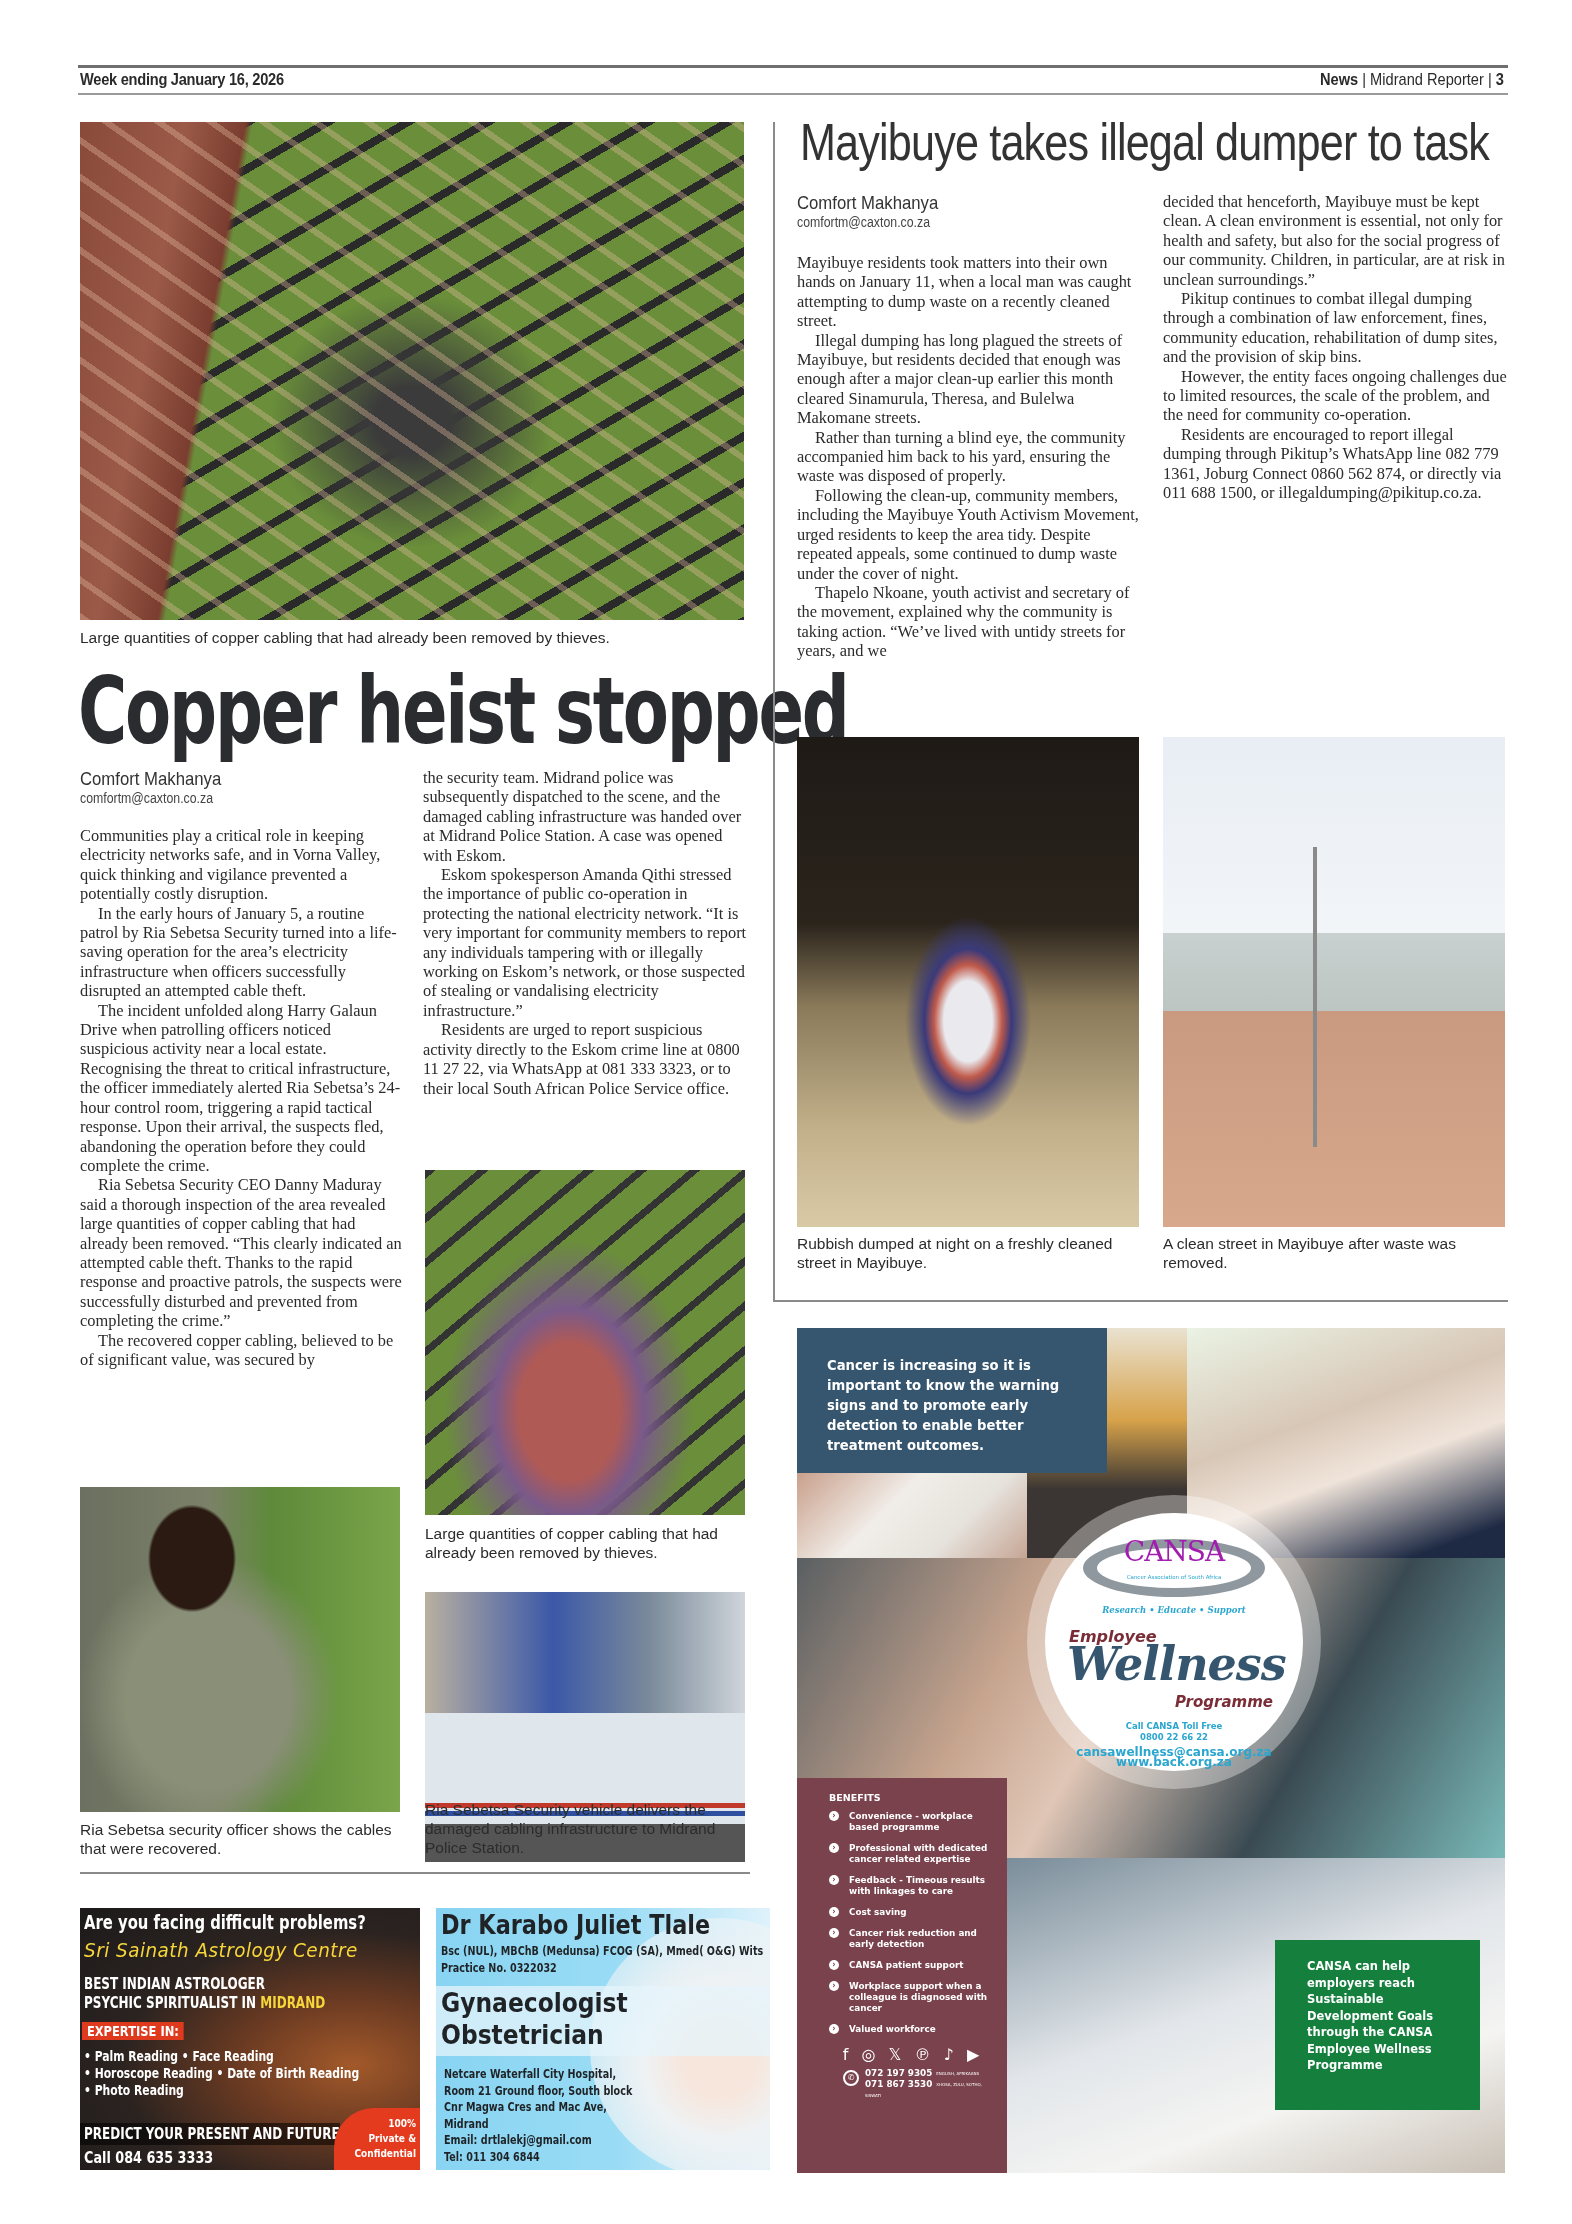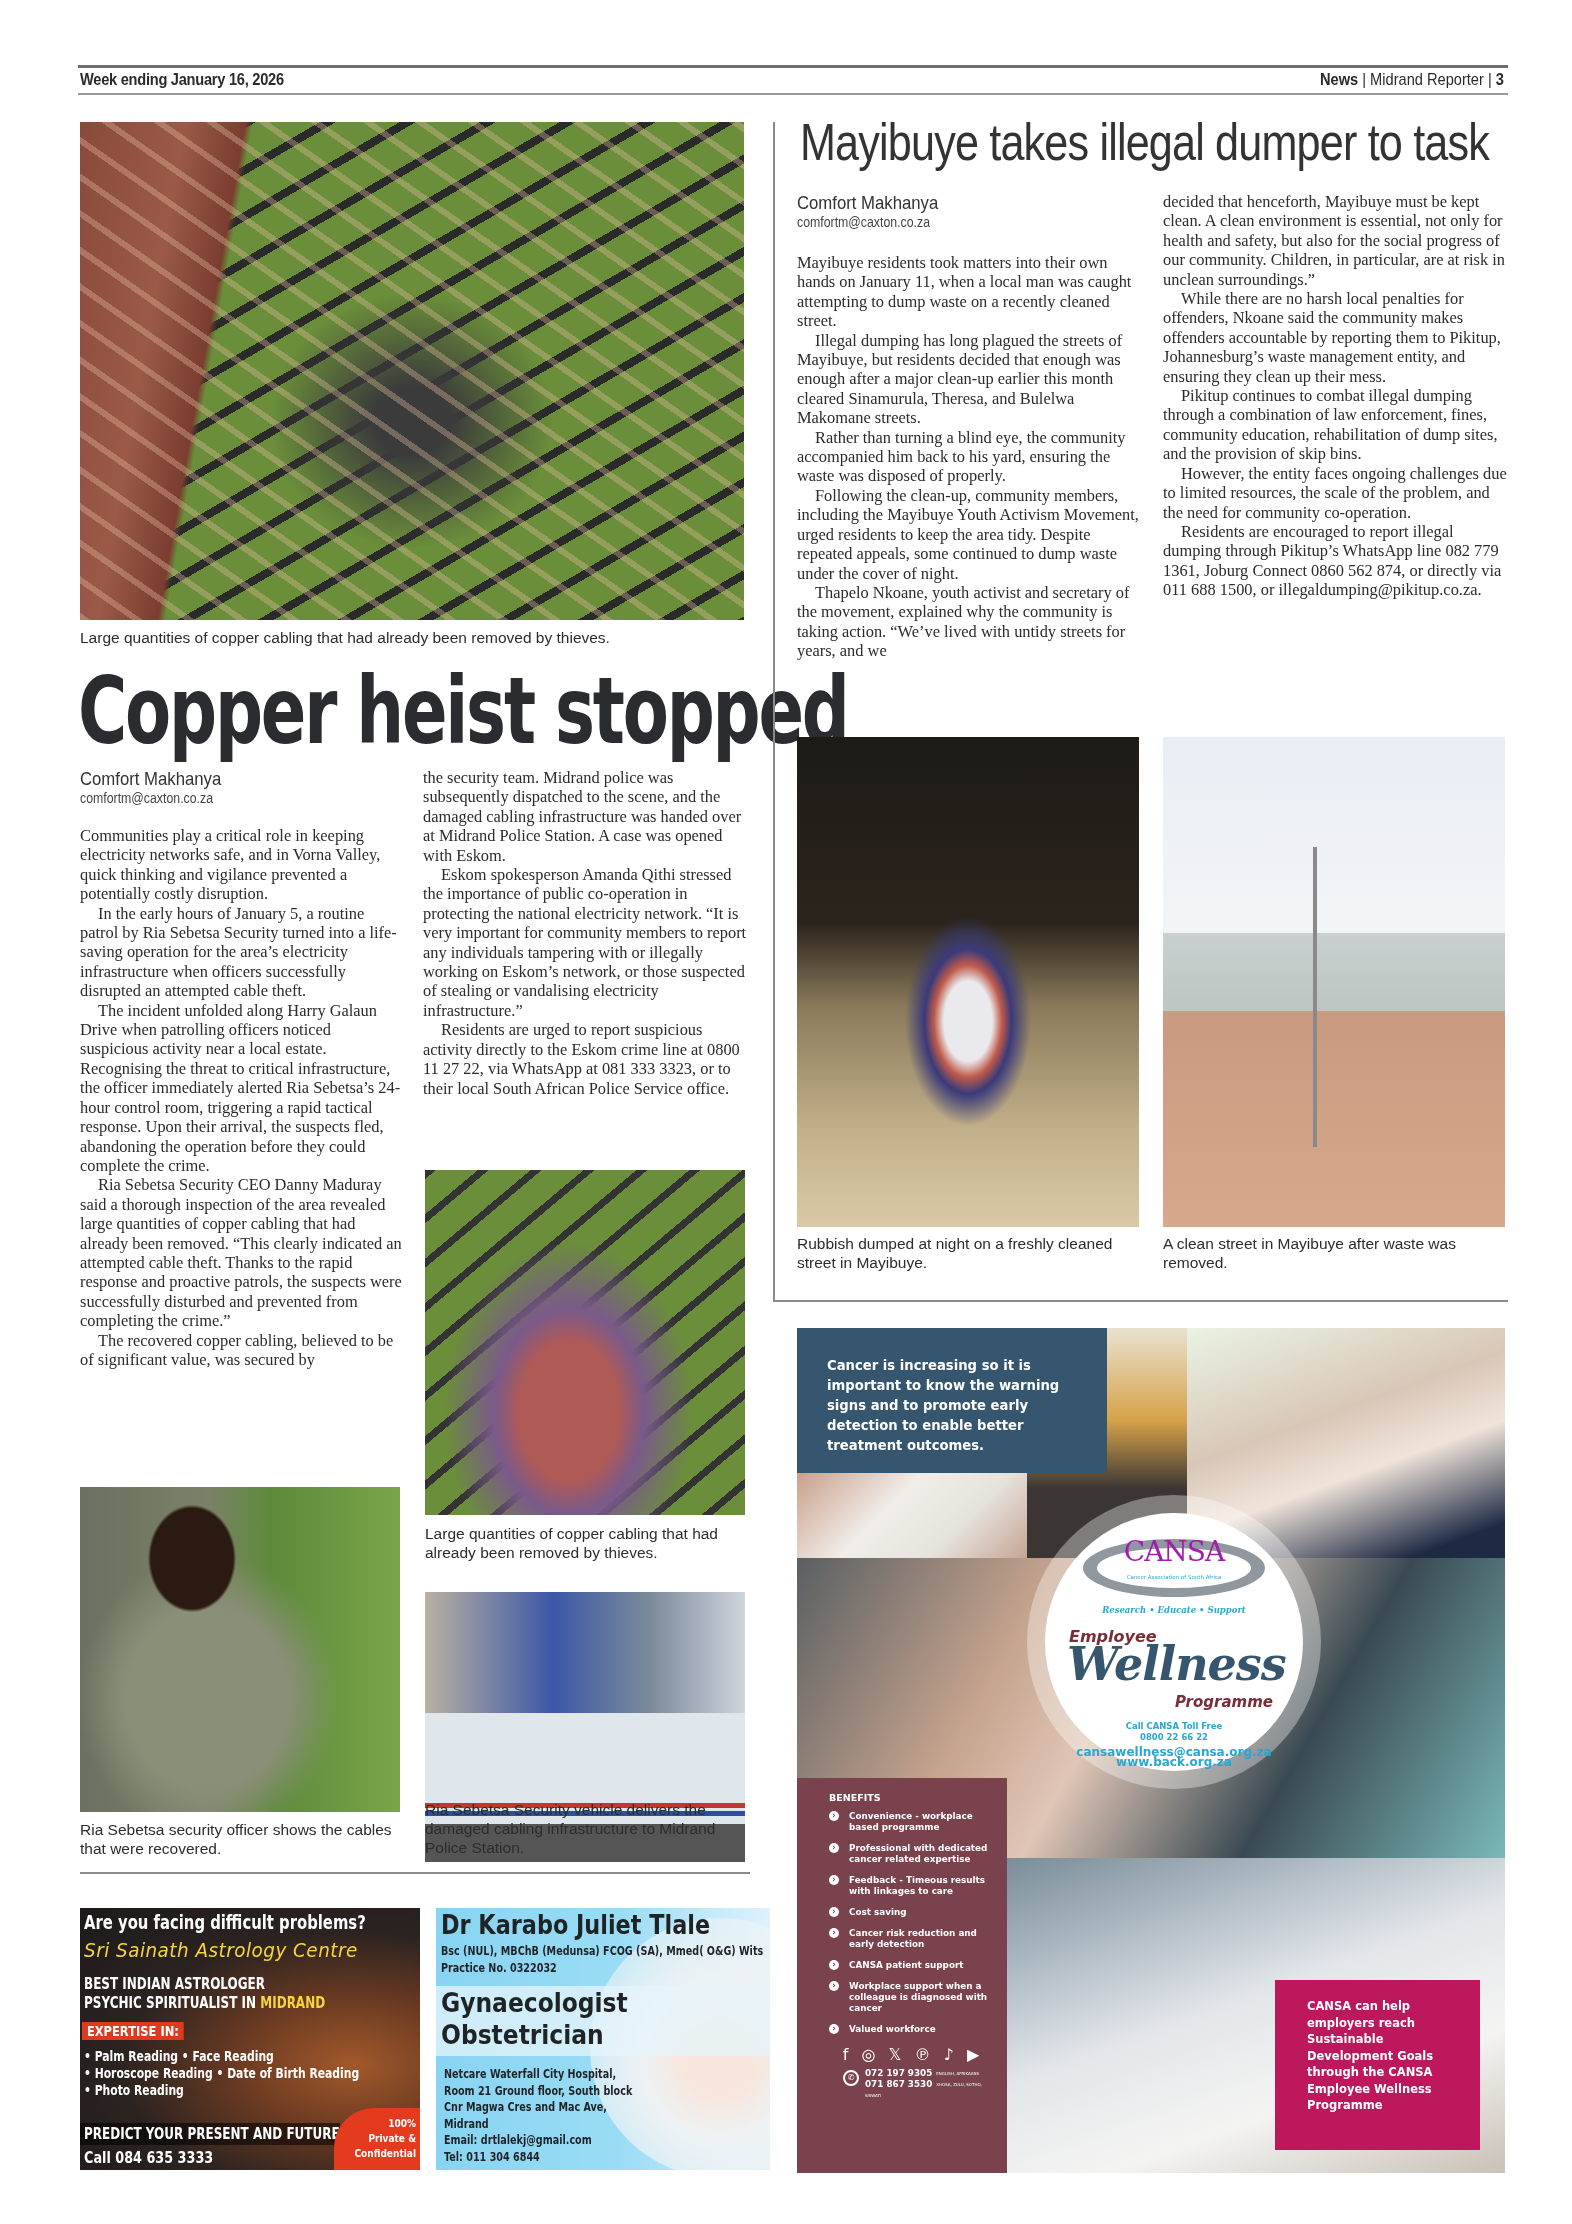--- a/index.html
+++ b/index.html
@@ -122,21 +122,21 @@
 
   .cansa-benefits { position:absolute; left:0; top:450px; width:210px; height:398px; background:#7a424d; color:#fff; padding:14px 10px 0 32px; }
   .ben-title { font-weight:bold; font-size:9.5px; margin-bottom:8px; }
   .ben-item { position:relative; padding-left:20px; font-size:8.8px; line-height:11px; margin-bottom:10px; font-weight:bold; }
   .ben-arrow { position:absolute; left:0; top:0; width:10px; height:10px; border-radius:50%; background:#fff; color:#7a424d; font-size:8px; line-height:10px; text-align:center; }
   .ben-social { text-align:center; font-size:16px; margin-top:8px; letter-spacing:4px; }
   .ben-phones { position:relative; margin: 4px 0 0 14px; font-size:8.8px; line-height:11px; font-weight:bold; padding-left:22px; }
   .ben-wa { position:absolute; left:0; top:2px; width:16px; height:16px; border:2px solid #fff; border-radius:50%; font-size:8px; line-height:12px; text-align:center; }
   .ben-lang { font-size:4px; font-weight:normal; margin-left:4px; vertical-align: middle; }
 
-  .cansa-help { position:absolute; left:478px; top:612px; width:205px; height:170px; background:#be185d; color:#fff; padding:18px 14px 0 32px; font-size:11.5px; line-height:16.5px; font-weight:bold;margin-top:40px; }
+  .cansa-help { position:absolute; left:478px; top:612px; width:205px; height:170px; background:#15803d; color:#fff; padding:18px 14px 0 32px; font-size:11.5px; line-height:16.5px; font-weight:bold; }
 </style>
 </head>
 <body>
 
 <div class="abs hdr-rule-top"></div>
 <div class="abs hdr-left">Week ending January 16, 2026</div>
 <div class="abs hdr-right">
   <b>News</b>
   <span>|</span>
   <span>Midrand Reporter</span>
@@ -190,21 +190,20 @@
 <div class="abs body-col" style="left:797px; top:253px; width:344px;">
   <p>Mayibuye residents took matters into their own hands on January 11, when a local man was caught attempting to dump waste on a recently cleaned street.</p>
   <p>Illegal dumping has long plagued the streets of Mayibuye, but residents decided that enough was enough after a major clean-up earlier this month cleared Sinamurula, Theresa, and Bulelwa Makomane streets.</p>
   <p>Rather than turning a blind eye, the community accompanied him back to his yard, ensuring the waste was disposed of properly.</p>
   <p>Following the clean-up, community members, including the Mayibuye Youth Activism Movement, urged residents to keep the area tidy. Despite repeated appeals, some continued to dump waste under the cover of night.</p>
   <p>Thapelo Nkoane, youth activist and secretary of the movement, explained why the community is taking action. “We’ve lived with untidy streets for years, and we</p>
 </div>
 
 <div class="abs body-col" style="left:1163px; top:192px; width:345px;">
   <p>decided that henceforth, Mayibuye must be kept clean. A clean environment is essential, not only for health and safety, but also for the social progress of our community. Children, in particular, are at risk in unclean surroundings.”</p>
-  <p>While there are no harsh local penalties for offenders, Nkoane said the community makes offenders accountable by reporting them to Pikitup, Johannesburg’s waste management entity, and ensuring they clean up their mess.</p>
   <p>Pikitup continues to combat illegal dumping through a combination of law enforcement, fines, community education, rehabilitation of dump sites, and the provision of skip bins.</p>
   <p>However, the entity faces ongoing challenges due to limited resources, the scale of the problem, and the need for community co-operation.</p>
   <p>Residents are encouraged to report illegal dumping through Pikitup’s WhatsApp line 082 779 1361, Joburg Connect 0860 562 874, or directly via 011 688 1500, or illegaldumping@pikitup.co.za.</p>
 </div>
 
 <div class="abs photo ph-night"></div>
 <div class="abs caption" style="left:797px; top:1234px; width:345px;">Rubbish dumped at night on a freshly cleaned street in Mayibuye.</div>
 
 <div class="abs photo ph-clean"></div>
 <div class="abs caption" style="left:1163px; top:1234px; width:345px;">A clean street in Mayibuye after waste was removed.</div>

